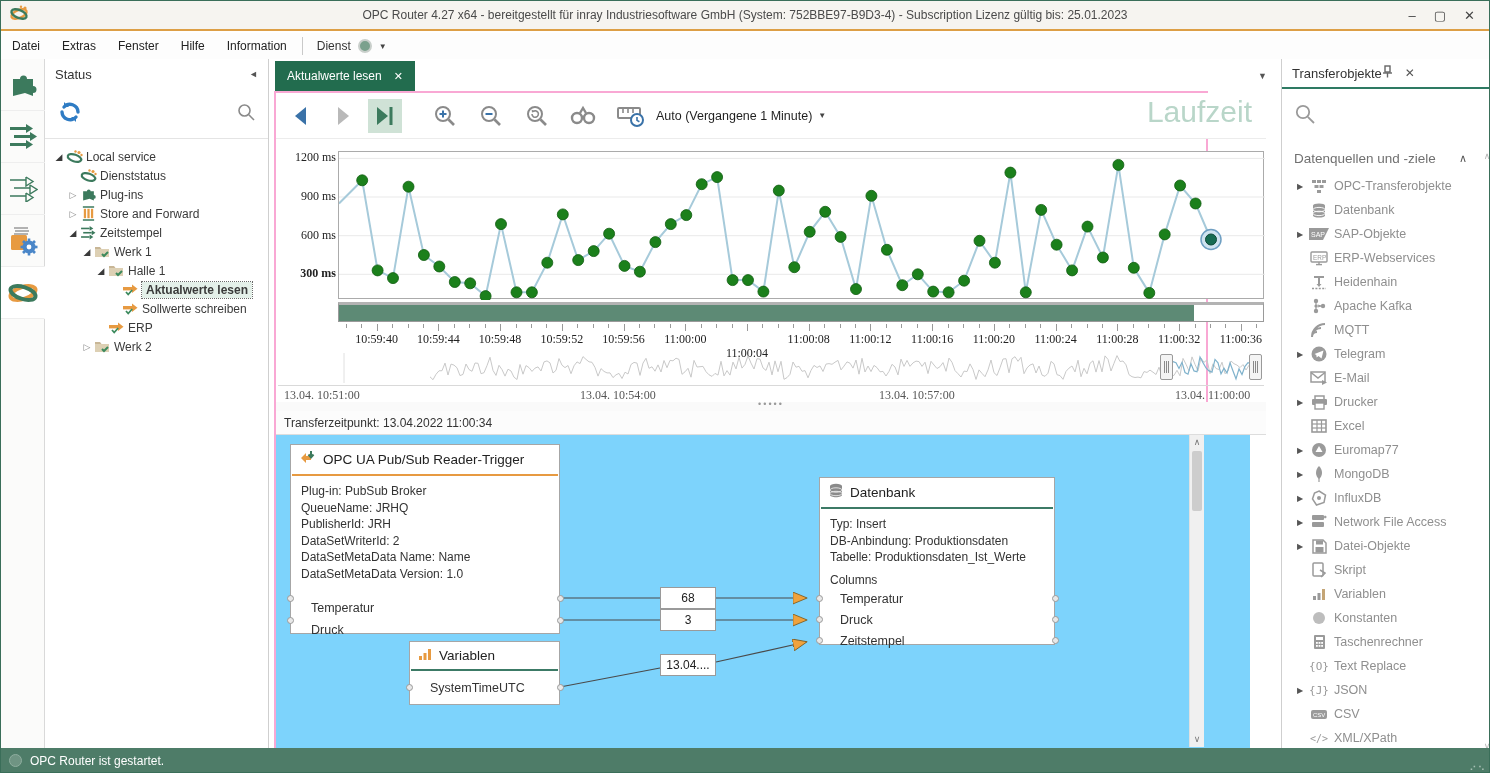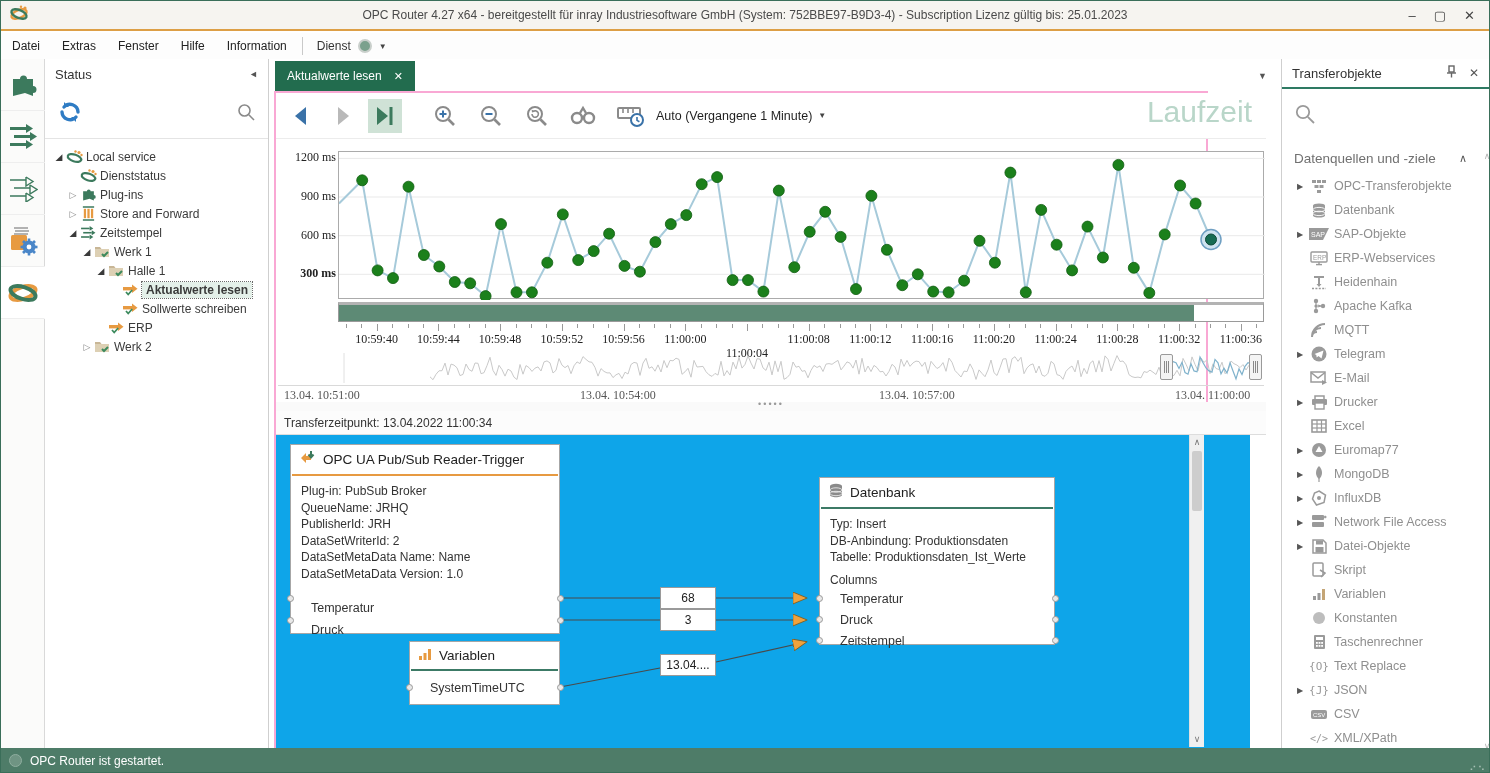--- a/index.html
+++ b/index.html
@@ -67,36 +67,36 @@
   
   #overview { position:absolute; left:2px; top:258px; width:986px; height:34px; }
   #ovlabels { position:absolute; left:2px; top:292px; width:986px; height:16px; border-top:1px solid #d9d9d9; }
   #ovlabels div { position:absolute; font-family:"Liberation Serif", serif; font-size:12px; color:#555; }
   .ov-handle { position:absolute; top:3px; width:13px; height:26px; background:#f4f4f4; border:1px solid #9a9a9a; border-radius:2px; display:flex; align-items:center; justify-content:center; gap:1px; }
   .ov-handle i { display:block; width:1px; height:12px; background:#8a8a8a; }
   #splitter { position:absolute; left:0; top:309px; width:990px; height:9px; background:#fafafa; text-align:center; color:#9a9a9a; font-size:9px; line-height:5px; letter-spacing:2px; }
 
   
   #transferrow { position:absolute; left:0; top:318px; width:990px; height:24px; background:#fcfcfc; border-bottom:1px solid #ddd; display:flex; align-items:center; padding-left:8px; color:#333; }
-  #diagram { position:absolute; left:0; top:342px; width:974px; height:314px; background:#0ea5e9; overflow:hidden; }
+  #diagram { position:absolute; left:0; top:342px; width:974px; height:314px; background:#7dd3fc; overflow:hidden; }
   #wires { position:absolute; left:0; top:0; }
   .dbox { position:absolute; background:#fff; border:1px solid #a6a6a6; }
   .dbox .dhead { height:29px; display:flex; align-items:center; gap:6px; padding:0 8px; font-size:13.5px; color:#222; }
   .dbox .dline { border-bottom:2px solid; margin:0 1px; }
   .dbox .dbody { padding:7px 10px 0 10px; font-size:12px; color:#333; line-height:16.5px; white-space:nowrap; }
   .portrow { position:absolute; left:0; width:100%; height:20px; display:flex; align-items:center; padding-left:20px; font-size:12.5px; color:#333; }
   .pdot { position:absolute; width:7px; height:7px; border-radius:50%; background:#e8e8e8; border:1px solid #9a9a9a; }
   .valbox { position:absolute; width:56px; height:22px; background:#fff; border:1px solid #9a9a9a; display:flex; align-items:center; justify-content:center; font-size:12px; color:#222; }
   #diag-vscroll { position:absolute; right:2px; top:342px; width:15px; height:312px; background:#f0f0f0; border-left:1px solid #e0e0e0; color:#777; font-size:9px; text-align:center; }
   #diag-vscroll .arr { height:15px; line-height:15px; }
   #diag-vscroll .thumb { margin:1px 2px; height:60px; background:#cdcdcd; border-radius:2px; }
 
   
   #rightpanel { position:absolute; left:1280px; top:58px; width:208px; height:697px; background:#fff; border-left:1px solid #cfcfcf; }
-  #rightpanel .panel-head { height:30px; display:flex; align-items:center; justify-content:space-between; padding:0 10px; font-size:13px; color:#333; border-bottom:2px solid #2e7a63; }
+  #rightpanel .panel-head { height:30px; display:flex; align-items:center; padding:0 10px; font-size:13px; color:#333; border-bottom:2px solid #2e7a63; }
   #rp-search { height:52px; display:flex; align-items:center; padding-left:12px; }
   #rp-section { display:flex; align-items:center; justify-content:space-between; padding:10px 22px 8px 12px; font-size:13.5px; color:#707070; }
   .rp-item { height:24px; display:flex; align-items:center; color:#8f8f8f; font-size:12.5px; }
   .rp-item .exp { width:16px; text-align:center; font-size:8px; color:#555; }
   .rp-item .r-ico { width:22px; display:flex; justify-content:center; margin-right:4px; color:#9a9a9a; }
   #rp-scroll { position:absolute; right:2px; top:92px; width:13px; height:600px; color:#b5b5b5; font-size:9px; text-align:center; }
   #rp-scroll .arr-top { position:absolute; top:0; width:100%; }
   #rp-scroll .arr-bot { position:absolute; bottom:0; width:100%; }
 
   

